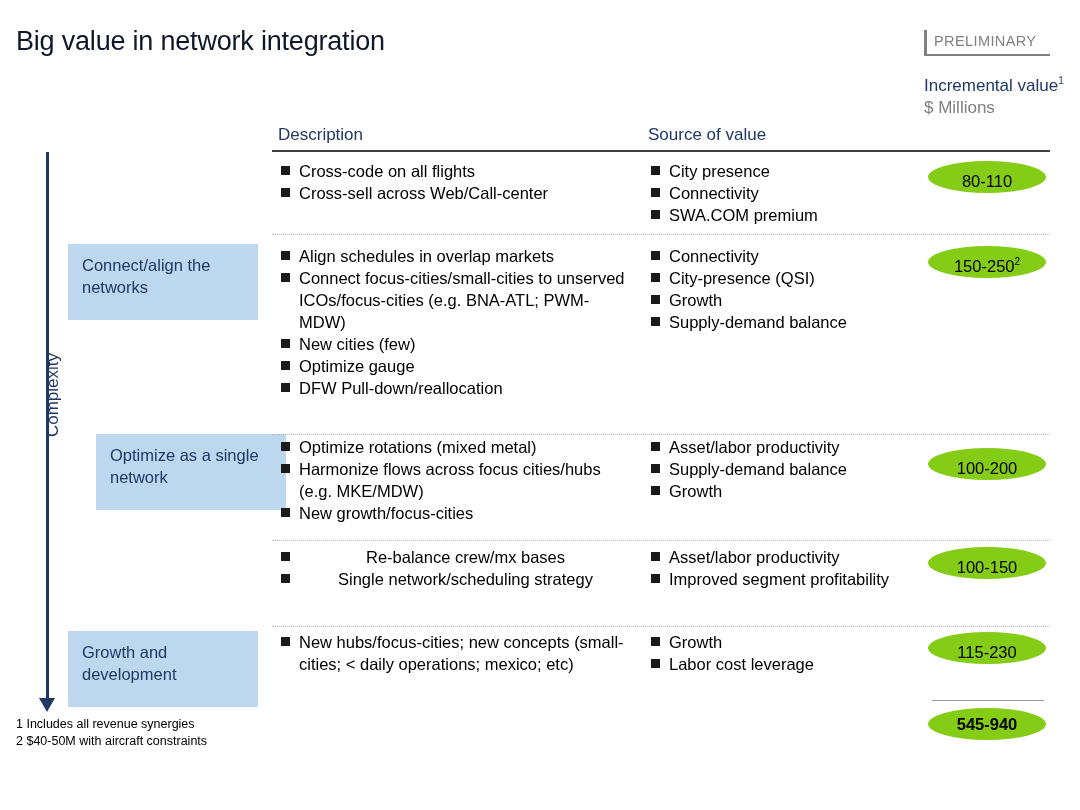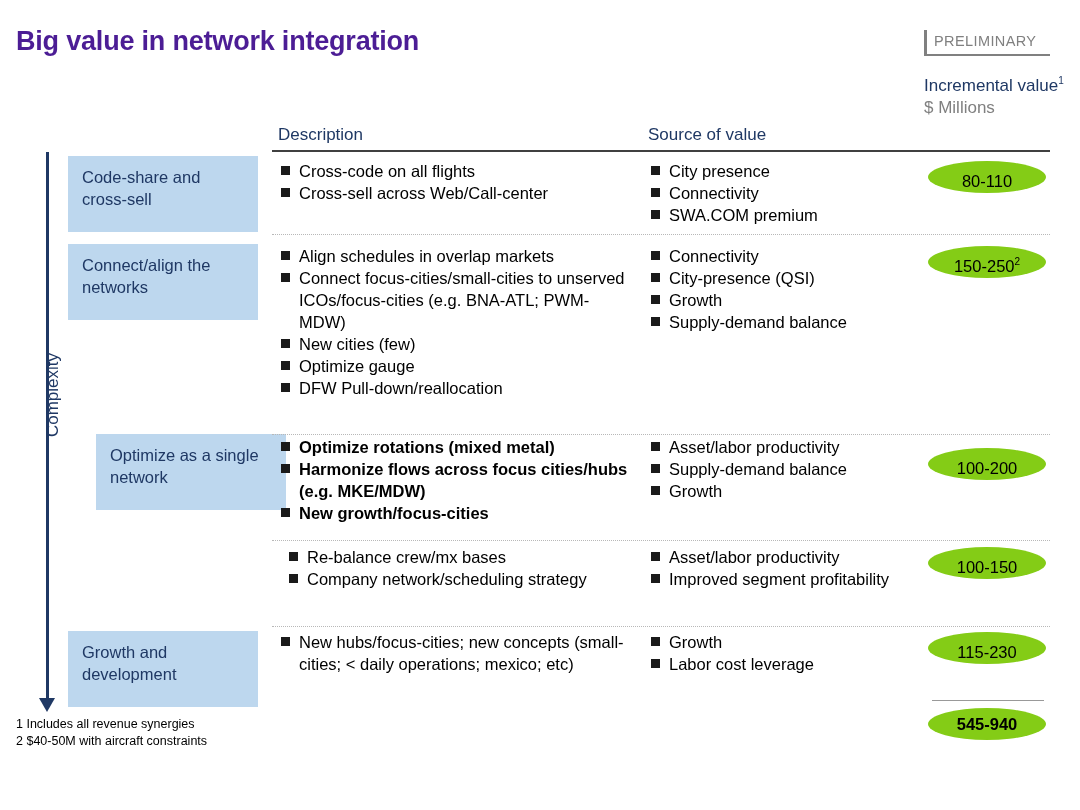--- a/index.html
+++ b/index.html
@@ -19,22 +19,22 @@
     background: #ffffff;
     overflow: hidden;
   }
 
   
   #title {
     position: absolute;
     left: 16px;
     top: 26px;
     font-size: 27px;
-    font-weight: bold;
-    color: #4c1d95;
+    font-weight: normal;
+    color: #0f172a;
     letter-spacing: -0.2px;
   }
 
   
   #prelim {
     position: absolute;
     left: 924px;
     top: 30px;
     width: 126px;
     height: 26px;
@@ -279,21 +279,20 @@
   </div>
 
   <div id="colhead-desc" class="colhead">Description</div>
   <div id="colhead-src" class="colhead">Source of value</div>
   <div id="headrule"></div>
 
   <div id="axis-line"></div>
   <div id="axis-arrow"></div>
   <div id="axis-label">Complexity</div>
 
-  <div class="stage" style="top:156px;height:76px;">Code-share and cross-sell</div>
   <div class="stage" style="top:244px;height:76px;">Connect/align the networks</div>
   <div class="stage" style="top:434px;height:76px;margin-left:28px;">Optimize as a single network</div>
   <div class="stage" style="top:631px;height:76px;">Growth and development</div>
 
   <div class="rowsep" style="top:234px;"></div>
   <div class="rowsep" style="top:434px;"></div>
   <div class="rowsep" style="top:540px;"></div>
   <div class="rowsep" style="top:626px;"></div>
 
   <div class="bullets col-desc" style="left:280px;top:160px;">
@@ -315,35 +314,35 @@
     <div class="bi">DFW Pull-down/reallocation</div>
   </div>
   <div class="bullets col-src" style="left:650px;top:245px;">
     <div class="bi">Connectivity</div>
     <div class="bi">City-presence (QSI)</div>
     <div class="bi">Growth</div>
     <div class="bi">Supply-demand balance</div>
   </div>
   <div class="ellipse" style="top:246px;"><span>150-250</span><sup>2</sup></div>
 
-  <div class="bullets col-desc" style="left:280px;top:436px;font-weight:bold;">
+  <div class="bullets col-desc" style="left:280px;top:436px;">
     <div class="bi">Optimize rotations (mixed metal)</div>
     <div class="bi">Harmonize flows across focus cities/hubs (e.g. MKE/MDW)</div>
     <div class="bi">New growth/focus-cities</div>
   </div>
   <div class="bullets col-src" style="left:650px;top:436px;">
     <div class="bi">Asset/labor productivity</div>
     <div class="bi">Supply-demand balance</div>
     <div class="bi">Growth</div>
   </div>
   <div class="ellipse" style="top:448px;"><span>100-200</span><sup></sup></div>
 
-  <div class="bullets col-desc" style="left:288px;top:546px;">
+  <div class="bullets col-desc" style="left:280px;top:546px;text-align:center;">
     <div class="bi">Re-balance crew/mx bases</div>
-    <div class="bi">Company network/scheduling strategy</div>
+    <div class="bi">Single network/scheduling strategy</div>
   </div>
   <div class="bullets col-src" style="left:650px;top:546px;">
     <div class="bi">Asset/labor productivity</div>
     <div class="bi">Improved segment profitability</div>
   </div>
   <div class="ellipse" style="top:547px;"><span>100-150</span><sup></sup></div>
 
   <div class="bullets col-desc" style="left:280px;top:631px;">
     <div class="bi">New hubs/focus-cities; new concepts (small-cities; &lt; daily operations; mexico; etc)</div>
   </div>

